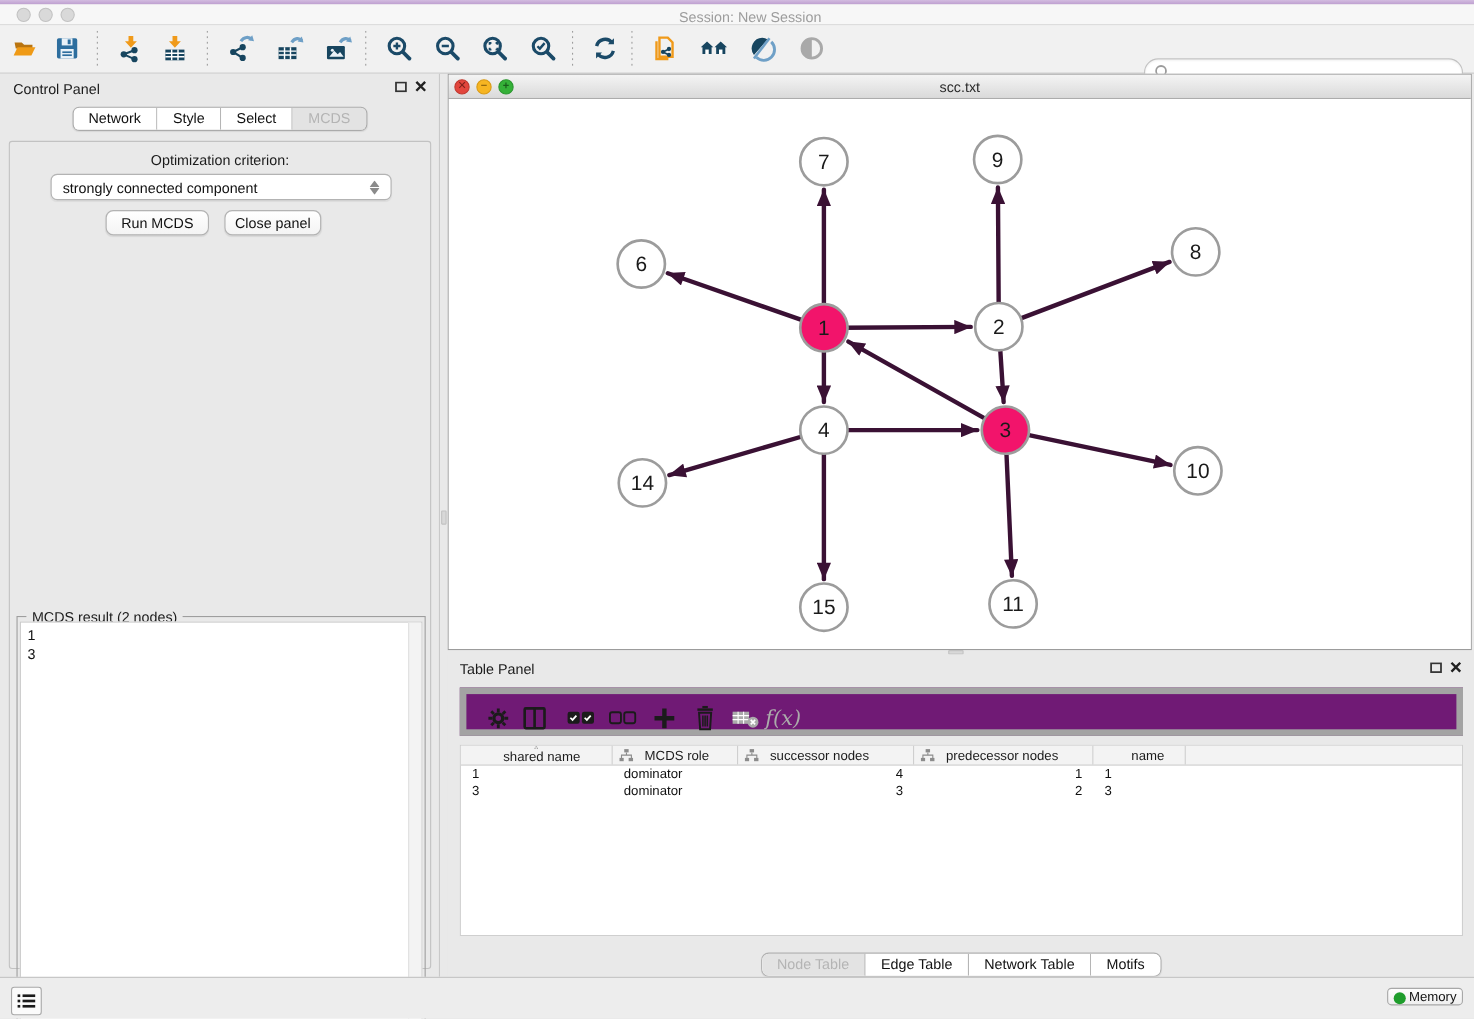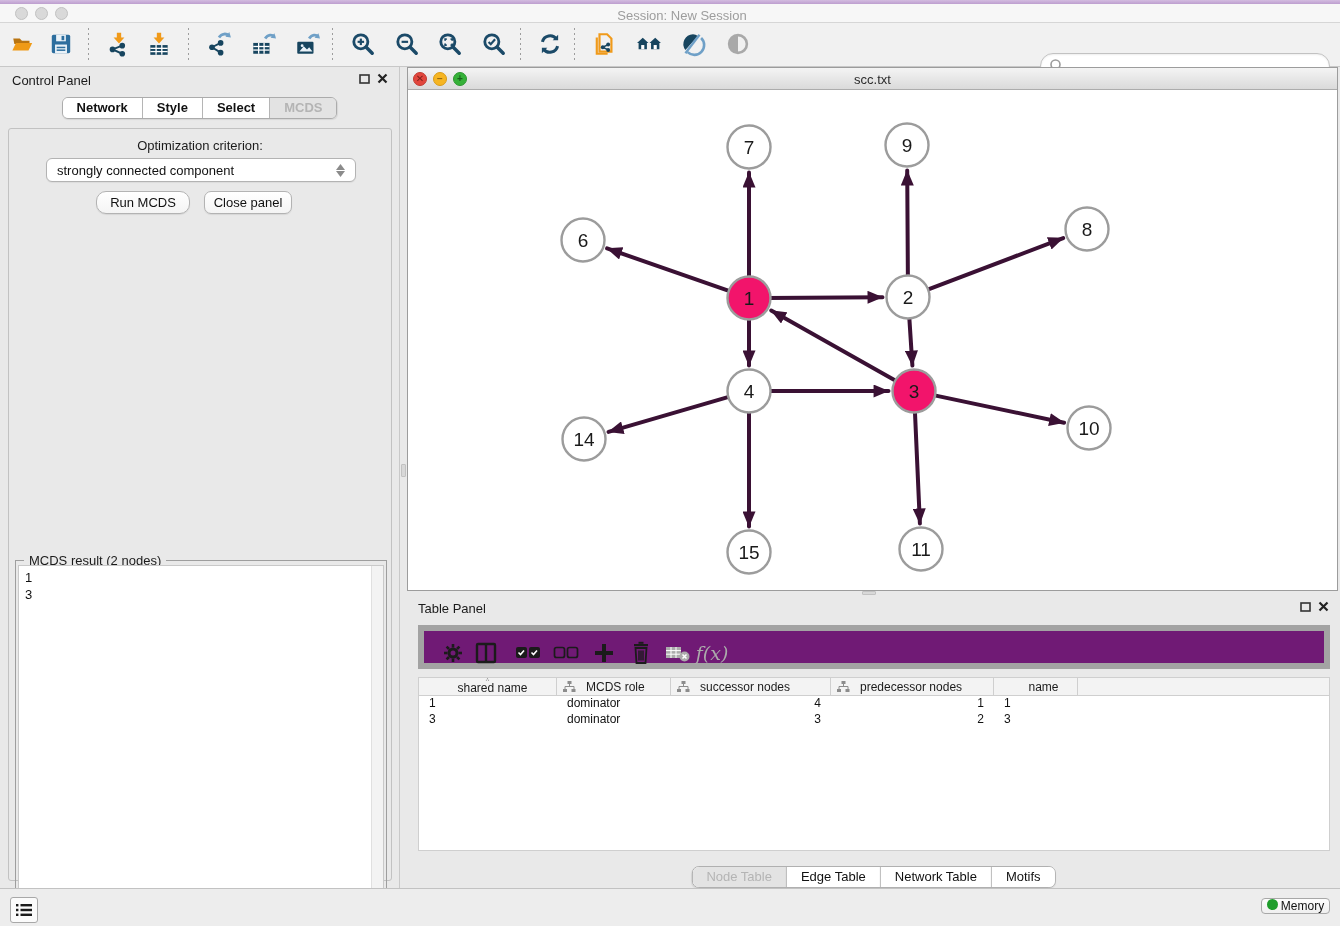--- a/index.html
+++ b/index.html
@@ -28,35 +28,35 @@
   #search-wrap input { border:none; outline:none; flex:1; font-size:13px; background:transparent; margin-left:5px; }
 
   
   #control-panel { left:0; top:67px; width:400px; height:821px; background:#E9E9E9;
     border-right:1px solid #C9C9C9; }
   #cp-title { left:12px; top:6px; font-size:13px; color:#1B1B1B; }
   .panel-float { top:7px; cursor:pointer; }
   .panel-close { top:6px; cursor:pointer; }
   #cp-tabs { top:30px; left:50%; transform:translateX(-50%); display:flex;
     border:1px solid #ABABAB; border-radius:6px; overflow:hidden; height:22px;
-    box-shadow:0 1px 1px rgba(0,0,0,.08);font-weight:bold; }
+    box-shadow:0 1px 1px rgba(0,0,0,.08); }
   .ctab { font-size:13px; padding:2px 14px 0; background:#fff; color:#111; border-right:1px solid #B5B5B5;
     cursor:pointer; white-space:nowrap; }
   .ctab:last-child { border-right:none; }
   .ctab.sel { background:#E3E3E3; color:#B4B4B4; }
   #cp-content { left:8px; top:61px; width:384px; height:753px; border:1px solid #C2C2C2; border-radius:3px; }
   #opt-label { width:100%; text-align:center; top:9px; font-size:13px; color:#1B1B1B; }
   #opt-select { left:37px; top:29px; width:310px; height:24px; background:#fff; border:1px solid #B3B3B3;
     border-radius:6px; display:flex; align-items:center; padding:0 10px; font-size:13px; color:#111;
     box-shadow:0 1px 1px rgba(0,0,0,.06); cursor:pointer; }
   #opt-select .stepper { margin-left:auto; display:flex; flex-direction:column; gap:1px; }
   .btn { background:linear-gradient(#FFFFFF,#F4F4F4); border:1px solid #B3B3B3; border-radius:7px;
     font-size:13px; color:#111; height:23px; text-align:center; line-height:21px; cursor:pointer;
     box-shadow:0 1px 1px rgba(0,0,0,.08); }
-  #run-btn { left:87px; top:62px; width:94px;border-radius:10px; }
+  #run-btn { left:87px; top:62px; width:94px; }
   #close-btn { left:195px; top:62px; width:88px; }
   #result-box { left:6px; top:431px; width:372px; height:376px; border:1px solid #9E9E9E; }
   #result-title { left:8px; top:-8px; background:#E9E9E9; padding:0 5px; font-size:13px; color:#1B1B1B; }
   #result-area { left:2px; top:4px; width:366px; height:368px; background:#fff; border:1px solid #C9C9C9;
     font-size:13px; color:#111; }
   #result-lines { padding:3px 6px; line-height:17px; }
   #result-scroll { right:0; top:0; width:12px; height:100%; background:#F3F3F3; border-left:1px solid #E0E0E0; }
 
   
   #net-frame { left:407px; top:67px; width:931px; height:524px; background:#fff; border:1px solid #9C9C9C; }
@@ -86,21 +86,21 @@
   .trow { display:flex; height:16px; font-size:12px; color:#111; }
   .tcell { padding:0 10px; overflow:hidden; white-space:nowrap; cursor:default; }
   #tp-tabs { top:271px; left:50%; transform:translateX(-50%); display:flex; border:1px solid #B0B0B0;
     border-radius:7px; overflow:hidden; height:22px; background:#fff; box-shadow:0 1px 1px rgba(0,0,0,.08); }
 
   
   #statusbar { left:0; top:888px; width:1340px; height:38px; background:#EDEDED; border-top:1px solid #C2C2C2; }
   #list-btn { left:10px; top:8px; width:28px; height:26px; background:#FBFBFB; border:1px solid #A8A8A8;
     border-radius:3px; display:flex; align-items:center; justify-content:center; cursor:pointer; }
   #memory-btn { left:1261px; top:9px; width:69px; height:16px; background:linear-gradient(#FDFDFD,#EFEFEF);
-    border:1px solid #A8A8A8; border-radius:4px; display:flex; align-items:flex-start; justify-content:center;
+    border:1px solid #A8A8A8; border-radius:4px; display:flex; align-items:flex-end; justify-content:center;
     gap:3px; font-size:12px; color:#111; cursor:pointer; }
   #memory-dot { width:11px; height:11px; border-radius:50%; background:#1F9D2C; }
 
   svg { display:block; }
 </style>
 </head>
 <body>
 
 <div id="app">
 

